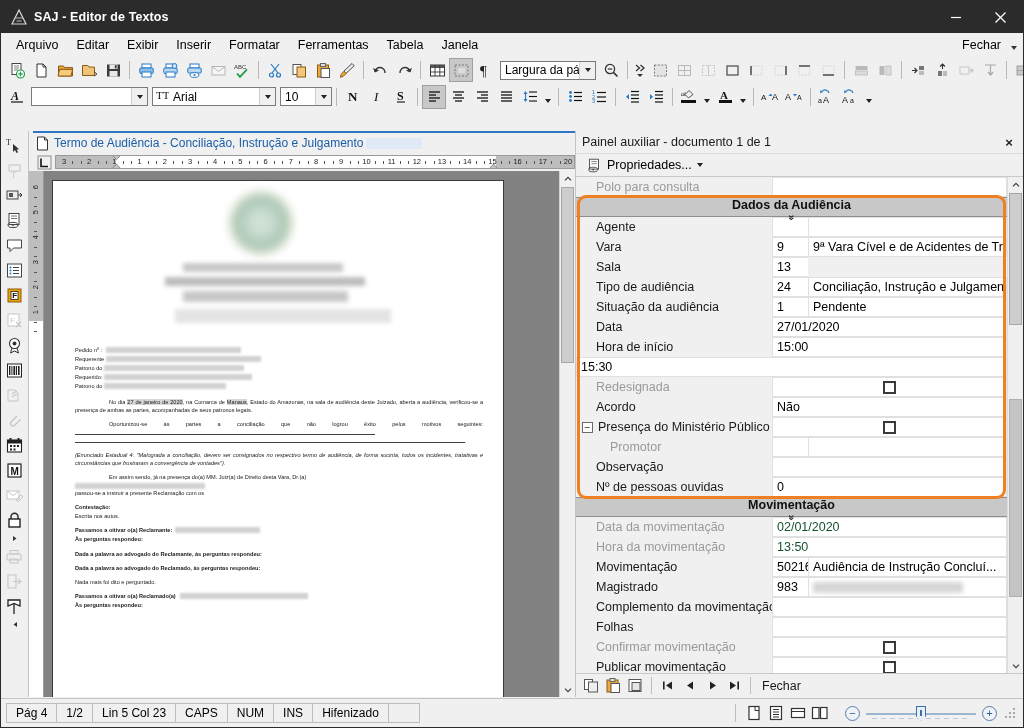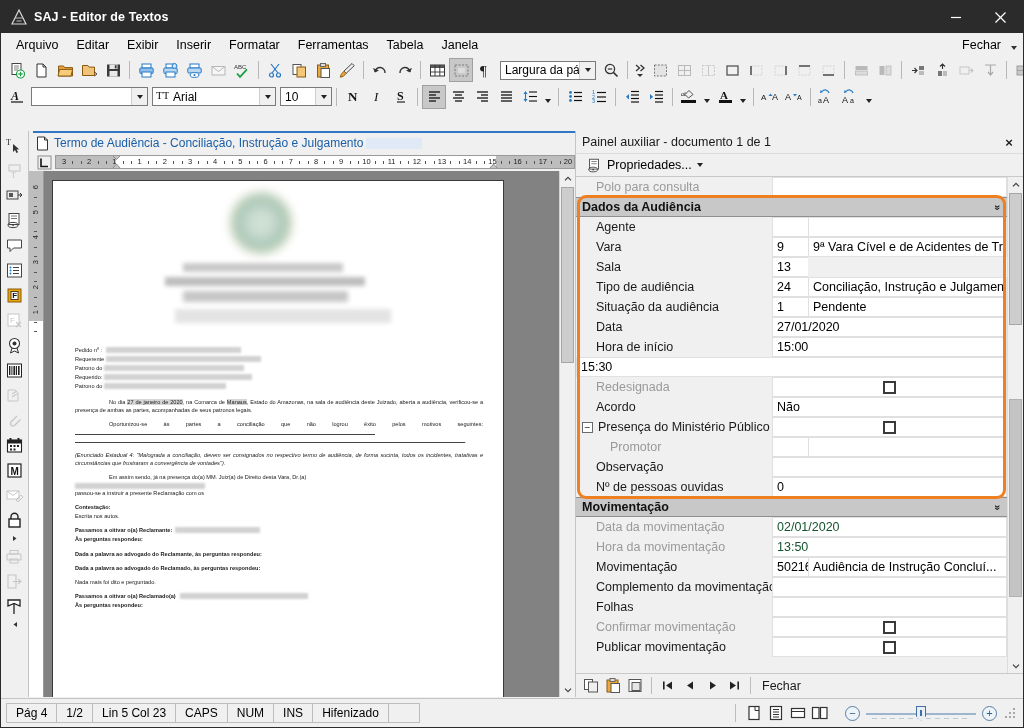--- a/index.html
+++ b/index.html
@@ -127,21 +127,21 @@
   .gcode{width:36px;background:#fff;border:1px solid #e0e0e0;border-right:none;box-sizing:border-box;
          display:flex;align-items:center;padding-left:4px;font-size:12.5px;}
   .gval{flex:1;background:#fff;border:1px solid #e0e0e0;box-sizing:border-box;
         display:flex;align-items:center;padding-left:4px;font-size:12.5px;white-space:nowrap;overflow:hidden;}
   .gval.dim{color:#14532d;}
   .gval.center{justify-content:center;padding-left:0;}
   .gblur{width:150px;height:11px;background:#d6d6d6;filter:blur(2px);}
   .chk{width:13px;height:13px;border:2px solid #3a3a3a;background:#fff;box-sizing:border-box;}
   .sect{height:20px;background:#c8c8c8;border-top:1px solid #8f8f8f;border-bottom:1px solid #8f8f8f;
         display:flex;align-items:center;padding:0 6px;box-sizing:border-box;
-        font-size:12.5px;font-weight:bold;color:#111;}
+        font-size:12.5px;font-weight:bold;color:#111;flex-direction:column;}
   .sect .st{flex:1;}
   .sect .schev{font-size:10px;color:#222;}
   .expander{width:11px;height:11px;border:1px solid #6a6a6a;background:#fff;
             display:inline-flex;align-items:center;justify-content:center;margin-right:5px;
             font-size:10px;line-height:9px;color:#222;flex:none;box-sizing:border-box;}
   .glabel.withexp{padding-left:6px;}
 
   .hlbox{position:absolute;border:3px solid #ef8022;border-radius:9px;pointer-events:none;box-sizing:border-box;}
 
   .gridscroll{width:15px;background:#f0f0f0;position:relative;flex:none;border-left:1px solid #dcdcdc;}
@@ -1167,20 +1167,29 @@
               </div>
               <div class="grow">
                 <div class="glabel">
                   <span>Movimentação</span>
                 </div>
                 <div class="gcode">50216</div>
                 <div class="gval">Audiência de Instrução Concluí...</div>
               </div>
               <div class="grow">
                 <div class="glabel">
+                  <span>Magistrado</span>
+                </div>
+                <div class="gcode">983</div>
+                <div class="gval">
+                  <span class="gblur"></span>
+                </div>
+              </div>
+              <div class="grow">
+                <div class="glabel">
                   <span>Complemento da movimentação</span>
                 </div>
                 <div class="gval"></div>
               </div>
               <div class="grow">
                 <div class="glabel">
                   <span>Folhas</span>
                 </div>
                 <div class="gval"></div>
               </div>

